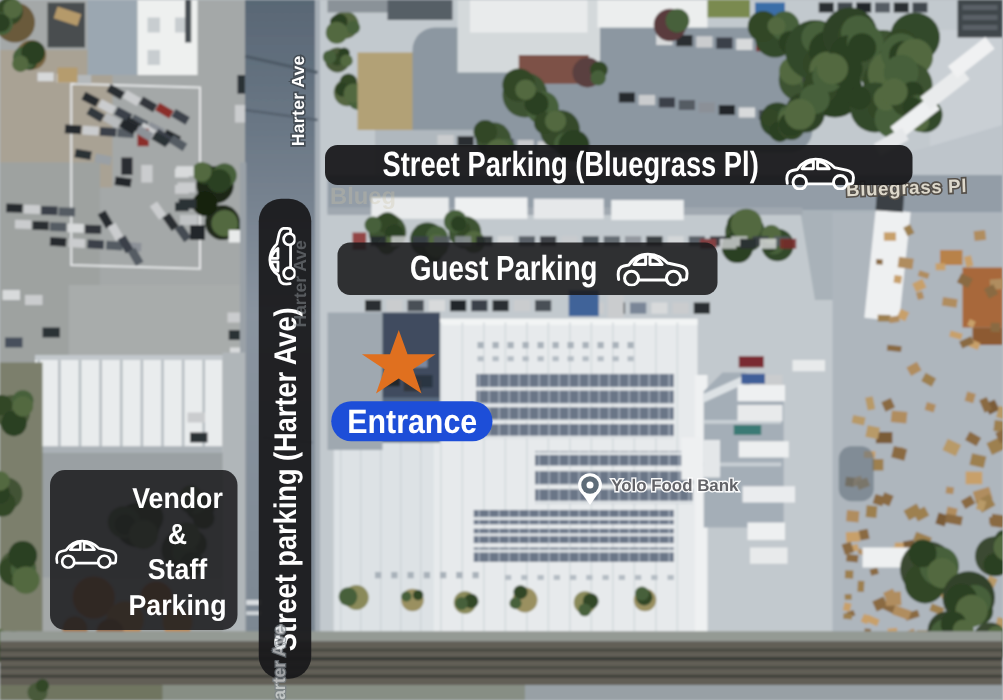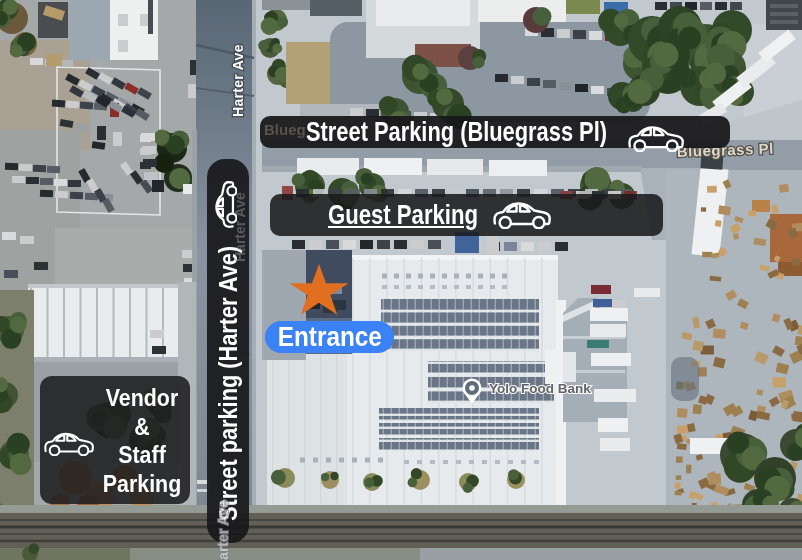--- a/index.html
+++ b/index.html
@@ -824,40 +824,40 @@
 
 <div class="ov" style="left:628px;top:122px;"><svg width="56" height="30" viewBox="0 0 55 29" fill="none">
         <path d="M1.8 24 L1.4 20.5 C1.4 16.6 2.8 14.6 5.8 13.9 L9.6 13.1 C13.2 7.6 18.1 5 24 5 C29.9 5 34.8 7.3 38.9 11.6 L48.3 13.6 C51.9 14.4 53.8 16.3 53.8 19.4 L53.4 22.9 C53.3 23.9 52.7 24.4 51.8 24.4 L49.2 24.4" stroke="#fff" stroke-width="2.3" stroke-linecap="round" stroke-linejoin="round"></path>
         <path d="M37.9 24.4 L17.2 24.4" stroke="#fff" stroke-width="2.3" stroke-linecap="round"></path>
         <path d="M13.4 12.6 C15.1 9.2 17.9 7 22.3 6.6 L22.3 12.6 Z" stroke="#fff" stroke-width="2.3" stroke-linejoin="round"></path>
         <path d="M25.6 6.6 C29.6 7 32.6 8.7 34.8 12.6 L25.6 12.6 Z" stroke="#fff" stroke-width="2.3" stroke-linejoin="round"></path>
         <circle cx="11.6" cy="23.2" r="5.3" stroke="#fff" stroke-width="2.3"></circle>
         <circle cx="43.4" cy="23.2" r="5.3" stroke="#fff" stroke-width="2.3"></circle>
       </svg></div>
 
-<div class="ov" style="left:264px;top:121px;font-size:15px;color:rgba(205,195,165,0.30);">Blueg</div>
-
-<div class="ov pill" style="left:270px;top:194px;width:393px;height:42px;background:rgba(26,26,28,0.88);text-decoration:underline;">
+<div class="ov" style="left:264px;top:147px;font-size:19px;color:rgba(205,195,165,0.30);">Blueg</div>
+
+<div class="ov pill" style="left:270px;top:194px;width:304px;height:42px;background:rgba(26,26,28,0.88);">
   <span class="pt" style="font-size:28px;margin-left:58px;transform:scaleX(0.79);">Guest Parking</span>
 </div>
 
 <div class="ov" style="left:493px;top:198px;"><svg width="58" height="31" viewBox="0 0 55 29" fill="none">
         <path d="M1.8 24 L1.4 20.5 C1.4 16.6 2.8 14.6 5.8 13.9 L9.6 13.1 C13.2 7.6 18.1 5 24 5 C29.9 5 34.8 7.3 38.9 11.6 L48.3 13.6 C51.9 14.4 53.8 16.3 53.8 19.4 L53.4 22.9 C53.3 23.9 52.7 24.4 51.8 24.4 L49.2 24.4" stroke="#fff" stroke-width="2.3" stroke-linecap="round" stroke-linejoin="round"></path>
         <path d="M37.9 24.4 L17.2 24.4" stroke="#fff" stroke-width="2.3" stroke-linecap="round"></path>
         <path d="M13.4 12.6 C15.1 9.2 17.9 7 22.3 6.6 L22.3 12.6 Z" stroke="#fff" stroke-width="2.3" stroke-linejoin="round"></path>
         <path d="M25.6 6.6 C29.6 7 32.6 8.7 34.8 12.6 L25.6 12.6 Z" stroke="#fff" stroke-width="2.3" stroke-linejoin="round"></path>
         <circle cx="11.6" cy="23.2" r="5.3" stroke="#fff" stroke-width="2.3"></circle>
         <circle cx="43.4" cy="23.2" r="5.3" stroke="#fff" stroke-width="2.3"></circle>
       </svg></div>
 
 <svg class="ov" style="left:285px;top:260px;" width="70" height="62" viewBox="285 260 70 62">
       <polygon points="319.0,264.0 326.0,283.3 348.5,283.3 330.4,295.3 337.2,314.7 319.0,302.8 300.8,314.7 307.6,295.3 289.5,283.3 312.0,283.3" fill="#e0701f"></polygon>
     </svg>
 
-<div class="ov" style="left:265px;top:321px;width:129px;height:32px;background:#3b82f6;border-radius:16px;display:flex;align-items:center;justify-content:center;">
+<div class="ov" style="left:265px;top:321px;width:129px;height:32px;background:#1d4ed8;border-radius:16px;display:flex;align-items:center;justify-content:center;">
   <span class="pt" style="font-size:27px;transform:scaleX(0.90);transform-origin:center;">Entrance</span>
 </div>
 
 <div class="ov" style="left:207px;top:159px;width:42px;height:384px;background:rgba(24,24,26,0.92);border-radius:18px;"></div>
 
 <div class="ov" style="left:203px;top:190px;transform:rotate(-90deg);"><svg width="47" height="25" viewBox="0 0 55 29" fill="none">
         <path d="M1.8 24 L1.4 20.5 C1.4 16.6 2.8 14.6 5.8 13.9 L9.6 13.1 C13.2 7.6 18.1 5 24 5 C29.9 5 34.8 7.3 38.9 11.6 L48.3 13.6 C51.9 14.4 53.8 16.3 53.8 19.4 L53.4 22.9 C53.3 23.9 52.7 24.4 51.8 24.4 L49.2 24.4" stroke="#fff" stroke-width="2.6" stroke-linecap="round" stroke-linejoin="round"></path>
         <path d="M37.9 24.4 L17.2 24.4" stroke="#fff" stroke-width="2.6" stroke-linecap="round"></path>
         <path d="M13.4 12.6 C15.1 9.2 17.9 7 22.3 6.6 L22.3 12.6 Z" stroke="#fff" stroke-width="2.6" stroke-linejoin="round"></path>
         <path d="M25.6 6.6 C29.6 7 32.6 8.7 34.8 12.6 L25.6 12.6 Z" stroke="#fff" stroke-width="2.6" stroke-linejoin="round"></path>

